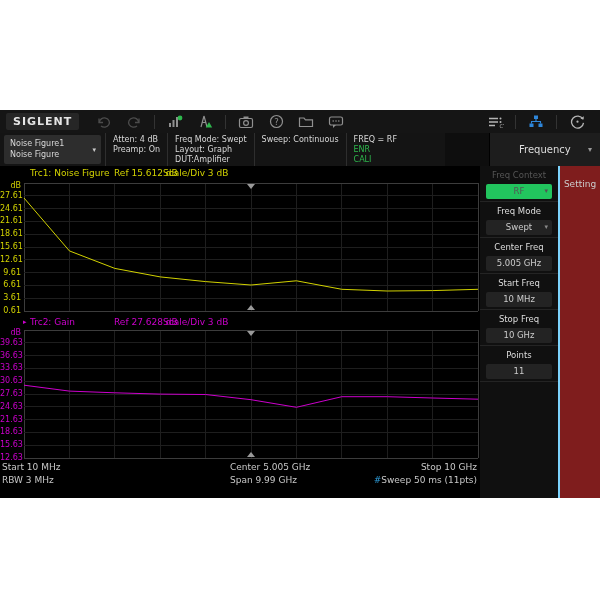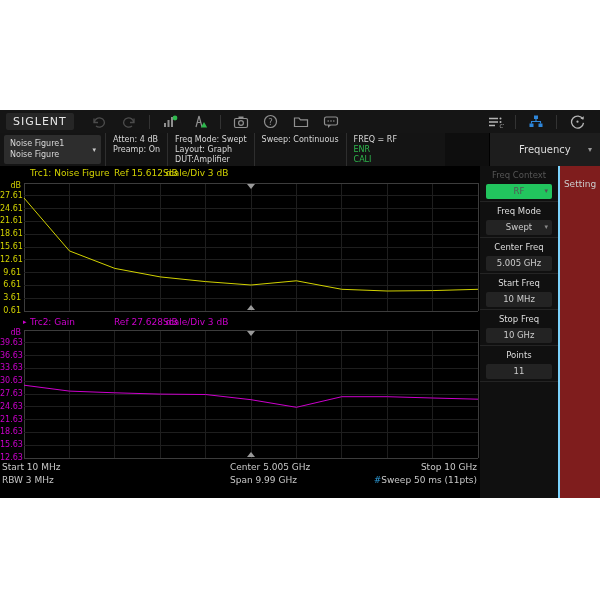--- a/index.html
+++ b/index.html
@@ -2,21 +2,21 @@
 <html><head>
 <meta charset="utf-8">
 <style>
   * { margin:0; padding:0; box-sizing:border-box; }
   body { background:#ffffff; font-family:"DejaVu Sans", sans-serif; }
   .stage { position:relative; width:600px; height:600px; background:#ffffff; overflow:hidden; }
   .screen { position:absolute; left:0; top:110px; width:600px; height:388px; background:#000; }
 
   
   .toolbar { position:relative; height:23px; background:#151515; display:flex; align-items:center; padding:0 8px 0 6px; }
-  .brand { font-size:11px; font-weight:normal; letter-spacing:1px; color:#e5e5e5; background:#262626; padding:2px 7px; border-radius:2px; margin-right:10px; }
+  .brand { font-size:11px; font-weight:bold; letter-spacing:1px; color:#e5e5e5; background:#262626; padding:2px 7px; border-radius:2px; margin-right:10px; }
   .tb-icon { width:24px; height:18px; display:flex; align-items:center; justify-content:center; margin:0 3px; }
   .tb-sep { width:1px; height:14px; background:#333; margin:0 5px; }
   .tb-right { margin-left:auto; display:flex; align-items:center; }
 
   
   .settingsbar { height:33px; display:flex; background:#0e0e0e; }
   .sb-left { width:480px; display:flex; background:#141414; }
   .measure-select { position:relative; width:97px; margin:2px 4px; background:#2d2d2d; border-radius:2px; padding:3px 14px 2px 6px; color:#d8d8d8; font-size:8px; line-height:11px; }
   .measure-select .caret { position:absolute; right:5px; top:10px; font-size:7px; color:#cccccc; }
   .sb-col { padding:2px 7px 0 7px; border-left:1px solid #2e2e2e; font-size:8px; line-height:10px; color:#d8d8d8; white-space:nowrap; }

